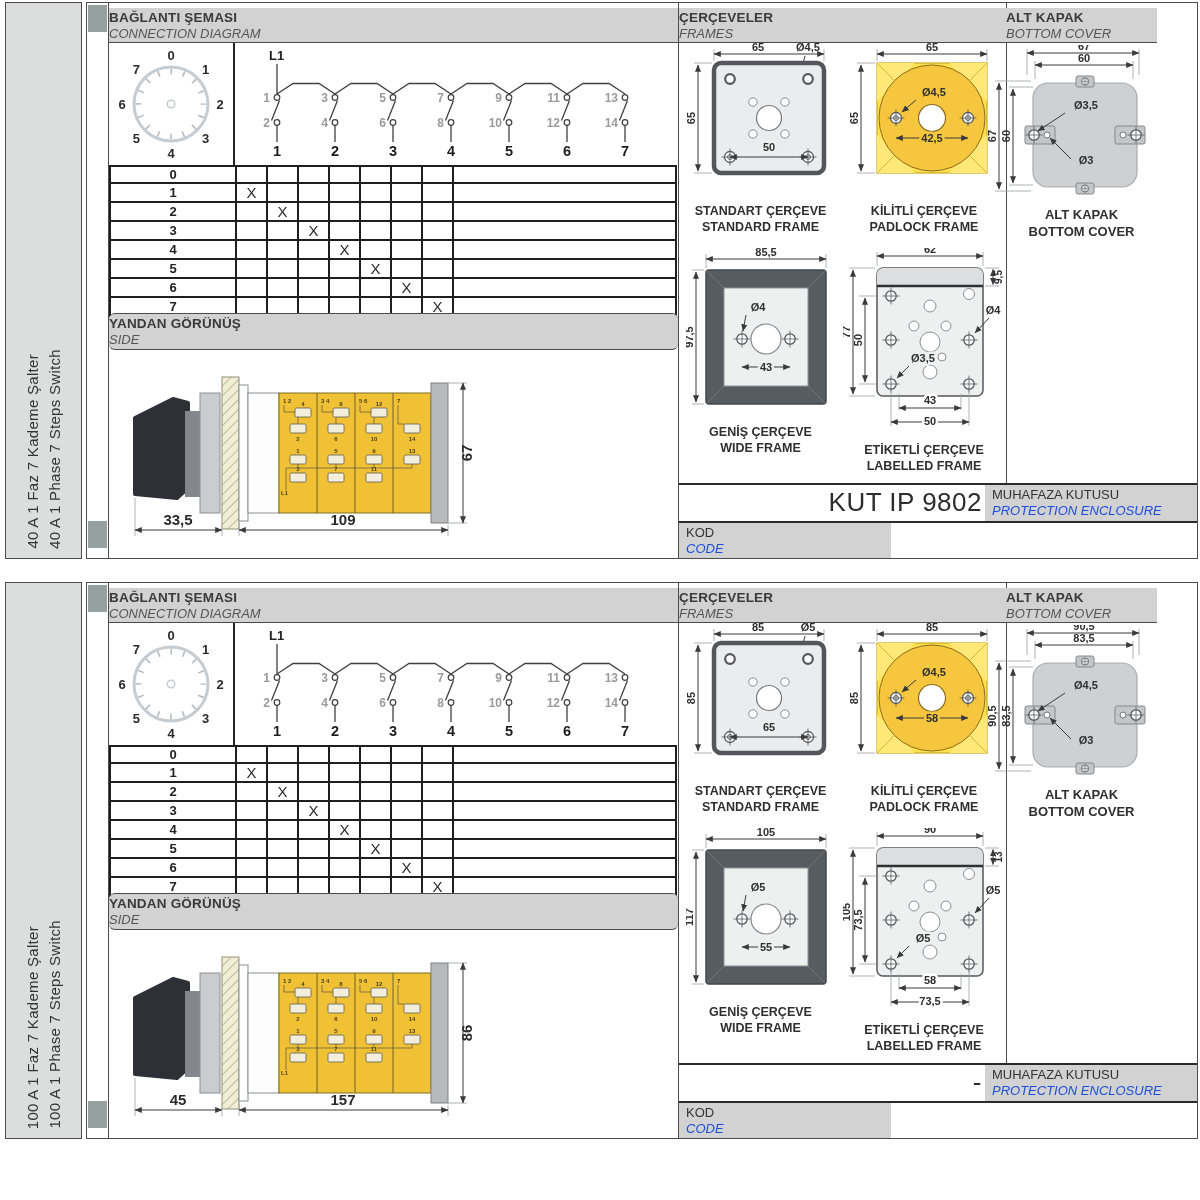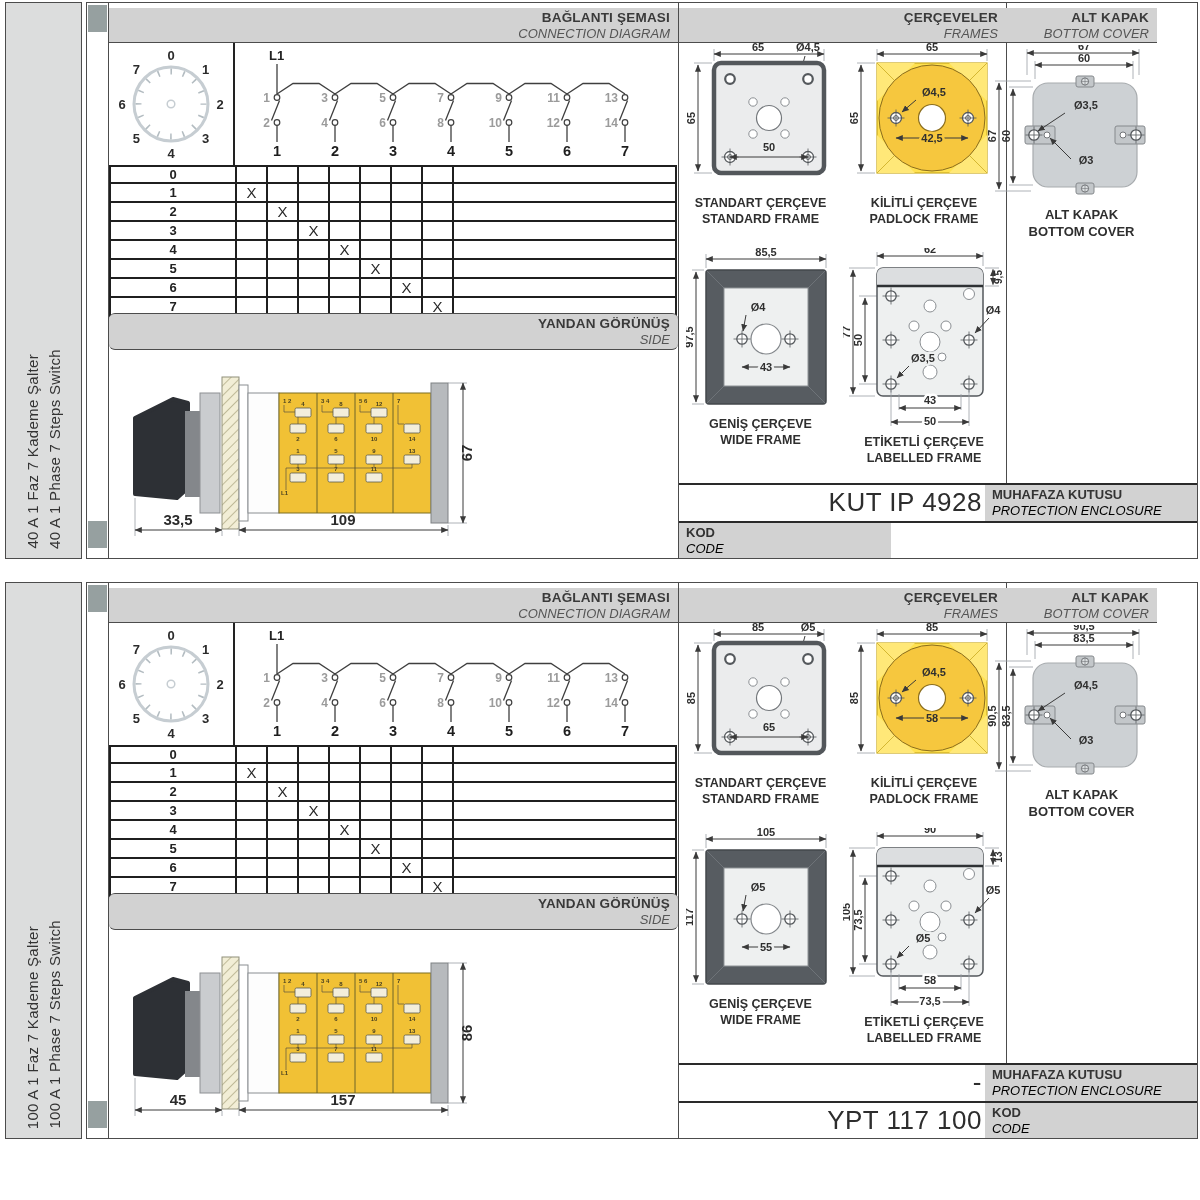--- a/index.html
+++ b/index.html
@@ -6,52 +6,52 @@
   body{width:1200px;height:1200px;padding-top:2px;font-family:"Liberation Sans",sans-serif;position:relative;box-sizing:border-box;}
   .section{position:relative;width:1193px;height:558px;margin:0 0 22px 5px;}
   .side-label{position:absolute;left:0;top:0;width:77px;height:557px;background:#dcdddd;border:1.5px solid #4c4c4c;box-sizing:border-box;display:flex;justify-content:center;align-items:flex-end;gap:5px;padding-bottom:9px;}
   .vlabel{writing-mode:vertical-rl;transform:rotate(180deg);font-size:15px;color:#333;letter-spacing:.3px;white-space:nowrap;}
   .content-box{position:absolute;left:81px;top:0;width:1112px;height:557px;border:1.5px solid #4c4c4c;box-sizing:border-box;background:#fff;}
   .tab-strip{position:absolute;left:0;top:0;width:22px;height:100%;border-right:1.5px solid #4c4c4c;box-sizing:border-box;}
   .tab{position:absolute;left:1px;width:19px;height:27px;background:#96a0a0;}
   .tab.t{top:2px;}.tab.b{bottom:10px;}
   .main{position:absolute;left:22px;top:0;right:0;bottom:0;}
   .left-part{position:absolute;left:0;top:0;width:570px;height:100%;border-right:1.5px solid #4c4c4c;box-sizing:border-box;}
-  .band{position:absolute;height:35px;background:#d2d2d2;border-bottom:1.5px solid #4c4c4c;box-sizing:border-box;text-align:right;padding:2px 8px 0 0;line-height:1.22;}
+  .band{position:absolute;height:35px;background:#d2d2d2;border-bottom:1.5px solid #4c4c4c;box-sizing:border-box;text-align:left;padding:2px 8px 0 0;line-height:1.22;}
   .band .t1{display:block;font-weight:bold;font-size:13.5px;color:#3a3a3a;letter-spacing:.2px;}
   .band .t2{display:block;font-style:italic;font-size:13px;color:#555;}
   .cband{left:0;right:0;top:5px;}
   .yband{left:0;right:0;top:310px;height:37px;border-top:1.5px solid #4c4c4c;border-radius:6px;}
   .dialbox{position:absolute;left:0;top:40px;width:126px;height:122px;border-right:2px solid #222;box-sizing:border-box;}
   .contactbox{position:absolute;left:126px;top:40px;width:442px;height:122px;}
   .steps{position:absolute;left:0;top:162px;width:568px;height:148px;border-collapse:collapse;table-layout:fixed;}
   .steps td{border:2px solid #1f1f1f;padding:0;text-align:center;vertical-align:middle;}
   .steps td.pos{font-weight:bold;font-size:13px;color:#222;}
   .steps td.mk{font-size:15px;color:#2a2a2a;}
   .sidearea{position:absolute;left:0;top:347px;width:568px;height:208px;}
   .frames-part{position:absolute;left:570px;top:0;width:327px;height:100%;}
-  .fcell{position:absolute;display:flex;flex-direction:column;align-items:center;}
+  .fcell{position:absolute;display:flex;flex-direction:column;align-items:center;gap:8px;}
   .fc1{left:0;top:40px;width:163px;height:205px;}
   .fc2{left:163px;top:40px;width:164px;height:205px;}
   .fc3{left:0;top:245px;width:163px;height:233px;}
   .fc4{left:163px;top:245px;width:164px;height:233px;}
   .fcap{text-align:center;font-weight:bold;font-size:12.5px;color:#2f2f2f;line-height:1.25;margin-top:1px;}
   .fcap span{display:block;}
   .cover-part{position:absolute;left:897px;top:0;width:151px;height:100%;}
   .div2{position:absolute;left:897px;top:0;height:480px;width:0;border-left:1.5px solid #4c4c4c;}
   .coverwrap{position:absolute;top:42px;left:0;right:0;display:flex;flex-direction:column;align-items:center;}
   .ccap{text-align:center;font-weight:bold;font-size:13px;color:#2f2f2f;line-height:1.3;margin-top:4px;}
   .ccap span{display:block;}
   .codes{position:absolute;left:570px;right:0;top:480px;bottom:0;border-top:2px solid #2a2a2a;display:flex;flex-direction:column;}
   .crow{flex:1;display:flex;}
   .crow.first{border-bottom:2px solid #2a2a2a;}
   .cval{flex:1;display:flex;align-items:center;justify-content:flex-end;font-size:26px;color:#2d2d2d;padding-right:3px;letter-spacing:.5px;}
   .clab{width:212px;background:#d2d2d2;padding:2px 0 0 7px;box-sizing:border-box;line-height:1.25;}
-  .clab .t1{display:block;font-weight:bold;font-size:13px;color:#333;}
-  .clab .t2{display:block;font-style:italic;font-size:13px;color:#000000;}
+  .clab .t1{display:block;font-weight:normal;font-size:13px;color:#333;}
+  .clab .t2{display:block;font-style:italic;font-size:13px;color:#1d4ed8;}
   svg text{font-family:"Liberation Sans",sans-serif;}
   .dt{font-size:11px;font-weight:bold;fill:#2f2f2f;text-anchor:middle;}
   .dts{font-size:10px;font-weight:bold;fill:#2f2f2f;text-anchor:middle;}
   .dtb{font-size:15px;font-weight:bold;fill:#2a2a2a;text-anchor:middle;}
   .ex{stroke:#9aa0a4;stroke-width:.8;}
   .dim{stroke:#3a3a3a;stroke-width:1;fill:none;}
   .ld{stroke:#3a3a3a;stroke-width:1;fill:none;}
   .ct{fill:#fff;stroke:#3f3f3f;stroke-width:1.2;}
   .cl{stroke:#3f3f3f;stroke-width:1.3;fill:none;}
   .gy{font-size:12px;font-weight:bold;fill:#9b9b9b;text-anchor:end;}
@@ -561,21 +561,21 @@
           </svg>
           <div class="ccap">
             <span>ALT KAPAK</span>
               <span>BOTTOM COVER</span>
           </div>
         </div>
       </div>
 
       <div class="codes">
         <div class="crow first">
-          <div class="cval">KUT IP 4928</div>
+          <div class="cval">KUT IP 9802</div>
           <div class="clab">
             <span class="t1">MUHAFAZA KUTUSU</span>
             <span class="t2">PROTECTION ENCLOSURE</span>
           </div>
         </div>
         <div class="crow">
           <div class="clab">
             <span class="t1">KOD</span>
             <span class="t2">CODE</span>
           </div>
@@ -1062,21 +1062,20 @@
 
       <div class="codes">
         <div class="crow first">
           <div class="cval">-</div>
           <div class="clab">
             <span class="t1">MUHAFAZA KUTUSU</span>
             <span class="t2">PROTECTION ENCLOSURE</span>
           </div>
         </div>
         <div class="crow">
-          <div class="cval">YPT 117 100</div>
           <div class="clab">
             <span class="t1">KOD</span>
             <span class="t2">CODE</span>
           </div>
         </div>
       </div>
 
     </div>
   </div>
 </div>

